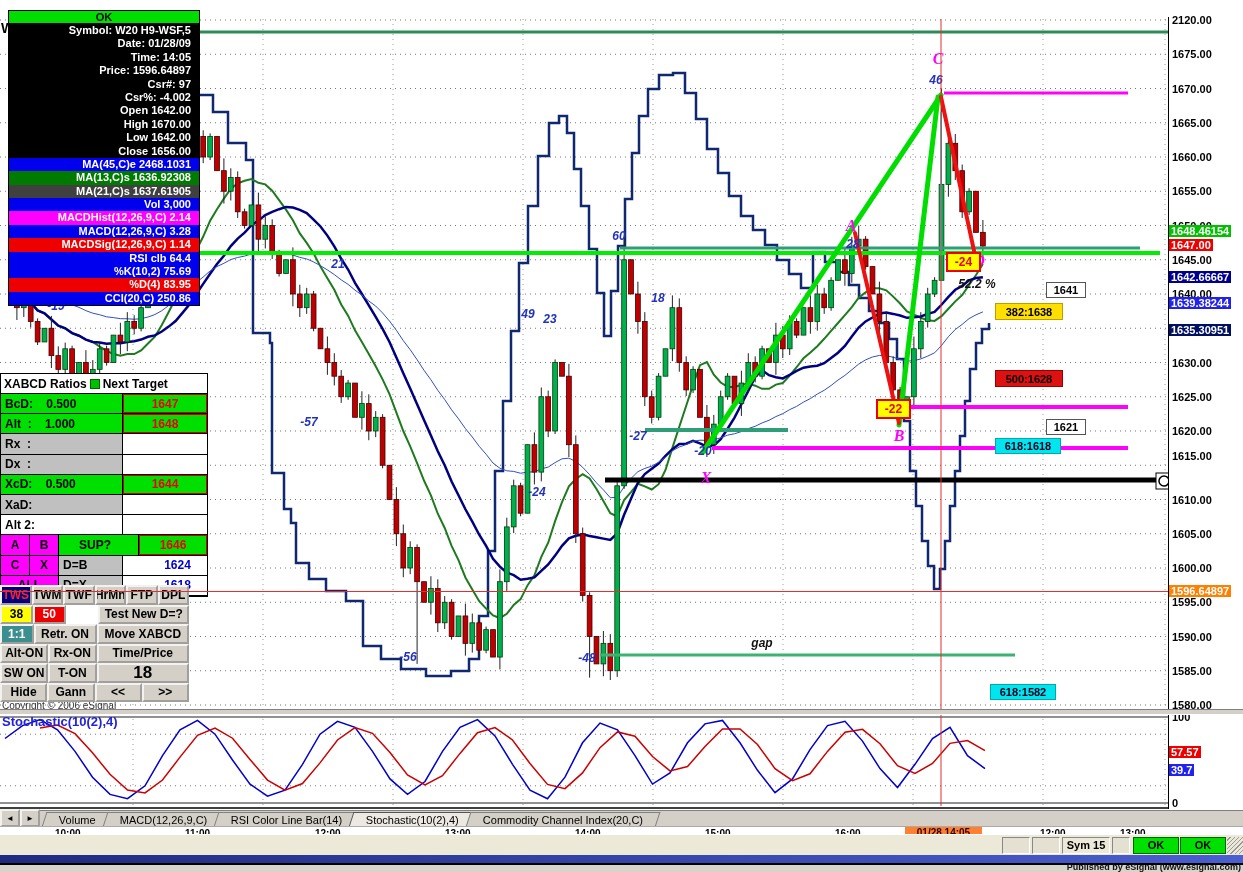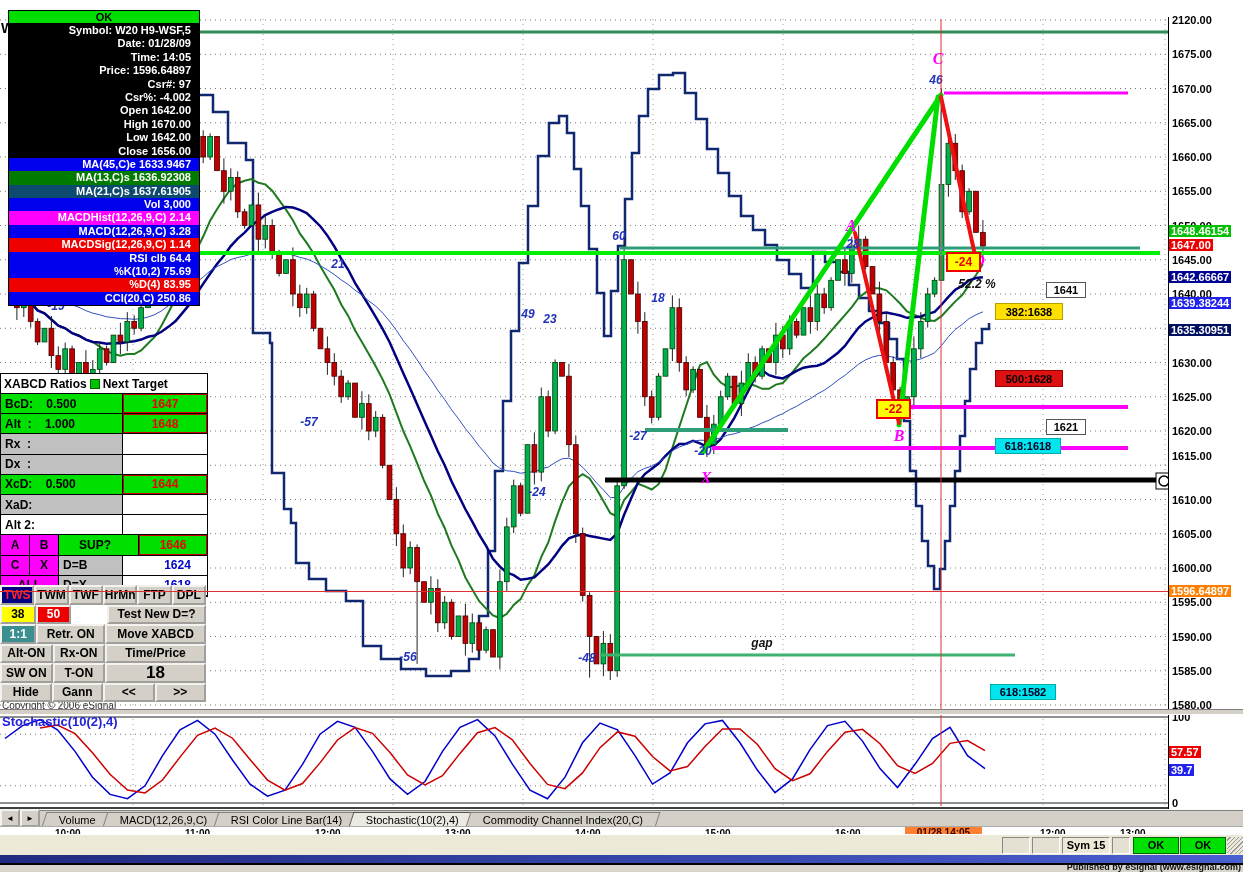--- a/index.html
+++ b/index.html
@@ -35,21 +35,21 @@
   #ratios .hdr{display:flex;align-items:center;height:19px;border-bottom:1px solid #000;background:#fff;}
   #ratios .hdr .sq{width:8px;height:8px;background:#00c000;border:1px solid #060;margin:0 3px;}
   .r-row{display:flex;height:19.2px;border-bottom:1px solid #000;}
   .r-left{width:117px;display:flex;align-items:center;padding-left:4px;border-right:1px solid #000;white-space:pre;}
   .r-val{flex:1;display:flex;align-items:center;justify-content:center;}
   .v-target{background:#00e000;color:#ee0000;border:1px solid #cc0000;}
   .v-blue{background:#fff;color:#0000cc;padding-left:25px;}
   .mini{width:28px;display:flex;align-items:center;justify-content:center;background:#ff00ff;
     border-right:1px solid #000;}
   
-  #controls{position:absolute;left:0px;top:585px;width:206px;z-index:7;font-weight:bold;}
+  #controls{position:absolute;left:0px;top:585px;width:189px;z-index:7;font-weight:bold;}
   .c-row{display:flex;height:19.5px;}
   .btn{border:2px outset #f4f2ee;background:#d4d0c8;color:#000;display:flex;align-items:center;
     justify-content:center;font-size:12px;box-sizing:border-box;white-space:nowrap;overflow:hidden;}
   
   #copyright{position:absolute;left:2px;top:700px;font-size:10px;color:#333;z-index:4;}
   #stochlabel{position:absolute;left:2px;top:714px;font-size:13px;font-weight:bold;color:#2222dd;z-index:4;}
   
   #divider{position:absolute;left:0;top:709px;width:1243px;height:4px;background:#d4d0c8;
     border-top:1px solid #808080;border-bottom:1px solid #fff;z-index:6;}
   
@@ -505,23 +505,23 @@
         <div class="row" style="background: rgb(0, 0, 0); color: rgb(255, 255, 255);">Symbol: W20 H9-WSF,5</div>
         <div class="row" style="background: rgb(0, 0, 0); color: rgb(255, 255, 255);">Date: 01/28/09</div>
         <div class="row" style="background: rgb(0, 0, 0); color: rgb(255, 255, 255);">Time: 14:05</div>
         <div class="row" style="background: rgb(0, 0, 0); color: rgb(255, 255, 255);">Price: 1596.64897</div>
         <div class="row" style="background: rgb(0, 0, 0); color: rgb(255, 255, 255);">Csr#: 97</div>
         <div class="row" style="background: rgb(0, 0, 0); color: rgb(255, 255, 255);">Csr%: -4.002</div>
         <div class="row" style="background: rgb(0, 0, 0); color: rgb(255, 255, 255);">Open 1642.00</div>
         <div class="row" style="background: rgb(0, 0, 0); color: rgb(255, 255, 255);">High 1670.00</div>
         <div class="row" style="background: rgb(0, 0, 0); color: rgb(255, 255, 255);">Low 1642.00</div>
         <div class="row" style="background: rgb(0, 0, 0); color: rgb(255, 255, 255);">Close 1656.00</div>
-        <div class="row" style="background: rgb(0, 0, 238); color: rgb(255, 255, 255);">MA(45,C)e 1633.9467</div>
+        <div class="row" style="background: rgb(0, 0, 238); color: rgb(255, 255, 255);">MA(45,C)e 2468.1031</div>
         <div class="row" style="background: rgb(0, 122, 0); color: rgb(255, 255, 255);">MA(13,C)s 1636.92308</div>
-        <div class="row" style="background: #0c4a6e; color: rgb(255, 255, 255); padding-left: 28px;">MA(21,C)s 1637.61905</div>
+        <div class="row" style="background: #404040; color: rgb(255, 255, 255); padding-left: 28px;">MA(21,C)s 1637.61905</div>
         <div class="row" style="background: rgb(0, 0, 238); color: rgb(255, 255, 255);">Vol 3,000</div>
         <div class="row" style="background: rgb(255, 0, 255); color: rgb(255, 255, 255);">MACDHist(12,26,9,C) 2.14</div>
         <div class="row" style="background: rgb(0, 0, 238); color: rgb(255, 255, 255);">MACD(12,26,9,C) 3.28</div>
         <div class="row" style="background: rgb(238, 0, 0); color: rgb(255, 255, 255);">MACDSig(12,26,9,C) 1.14</div>
         <div class="row" style="background: rgb(0, 0, 238); color: rgb(255, 255, 255);">RSI clb 64.4</div>
         <div class="row" style="background: rgb(0, 0, 238); color: rgb(255, 255, 255);">%K(10,2) 75.69</div>
         <div class="row" style="background: rgb(238, 0, 0); color: rgb(255, 255, 255);">%D(4) 83.95</div>
         <div class="row" style="background: rgb(0, 0, 238); color: rgb(255, 255, 255);">CCI(20,C) 250.86</div>
       </div>
   </div>

